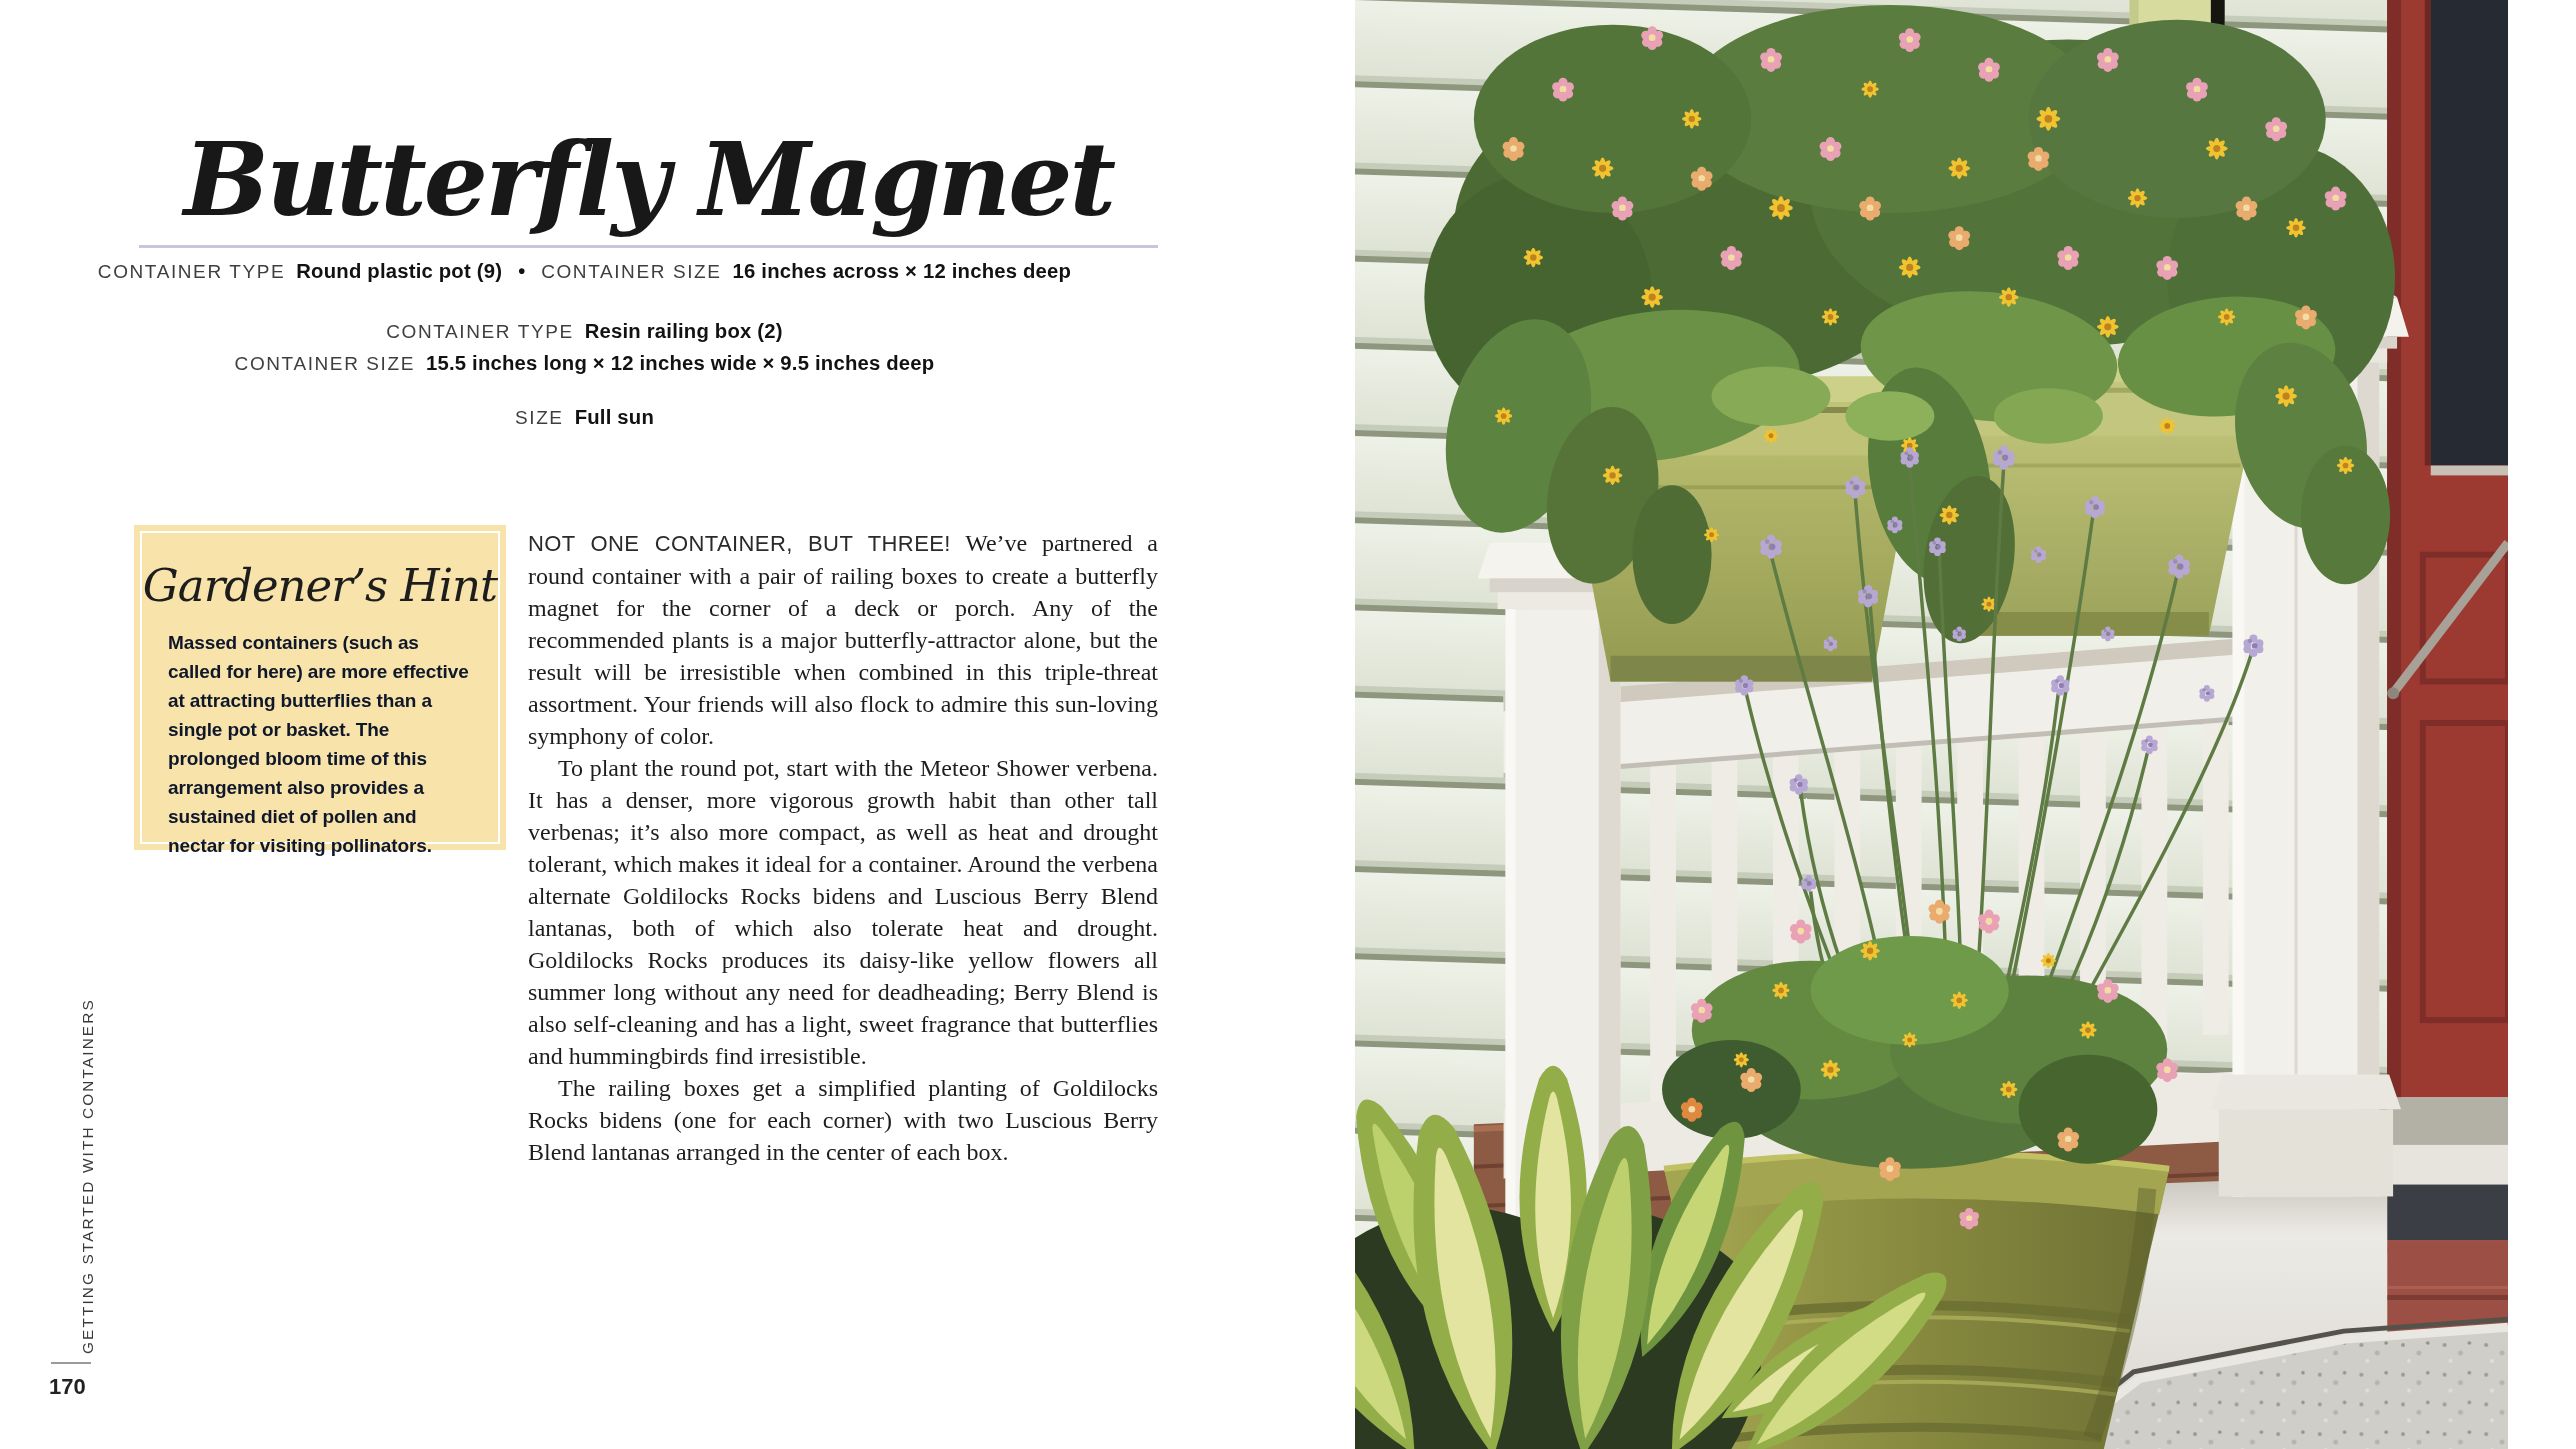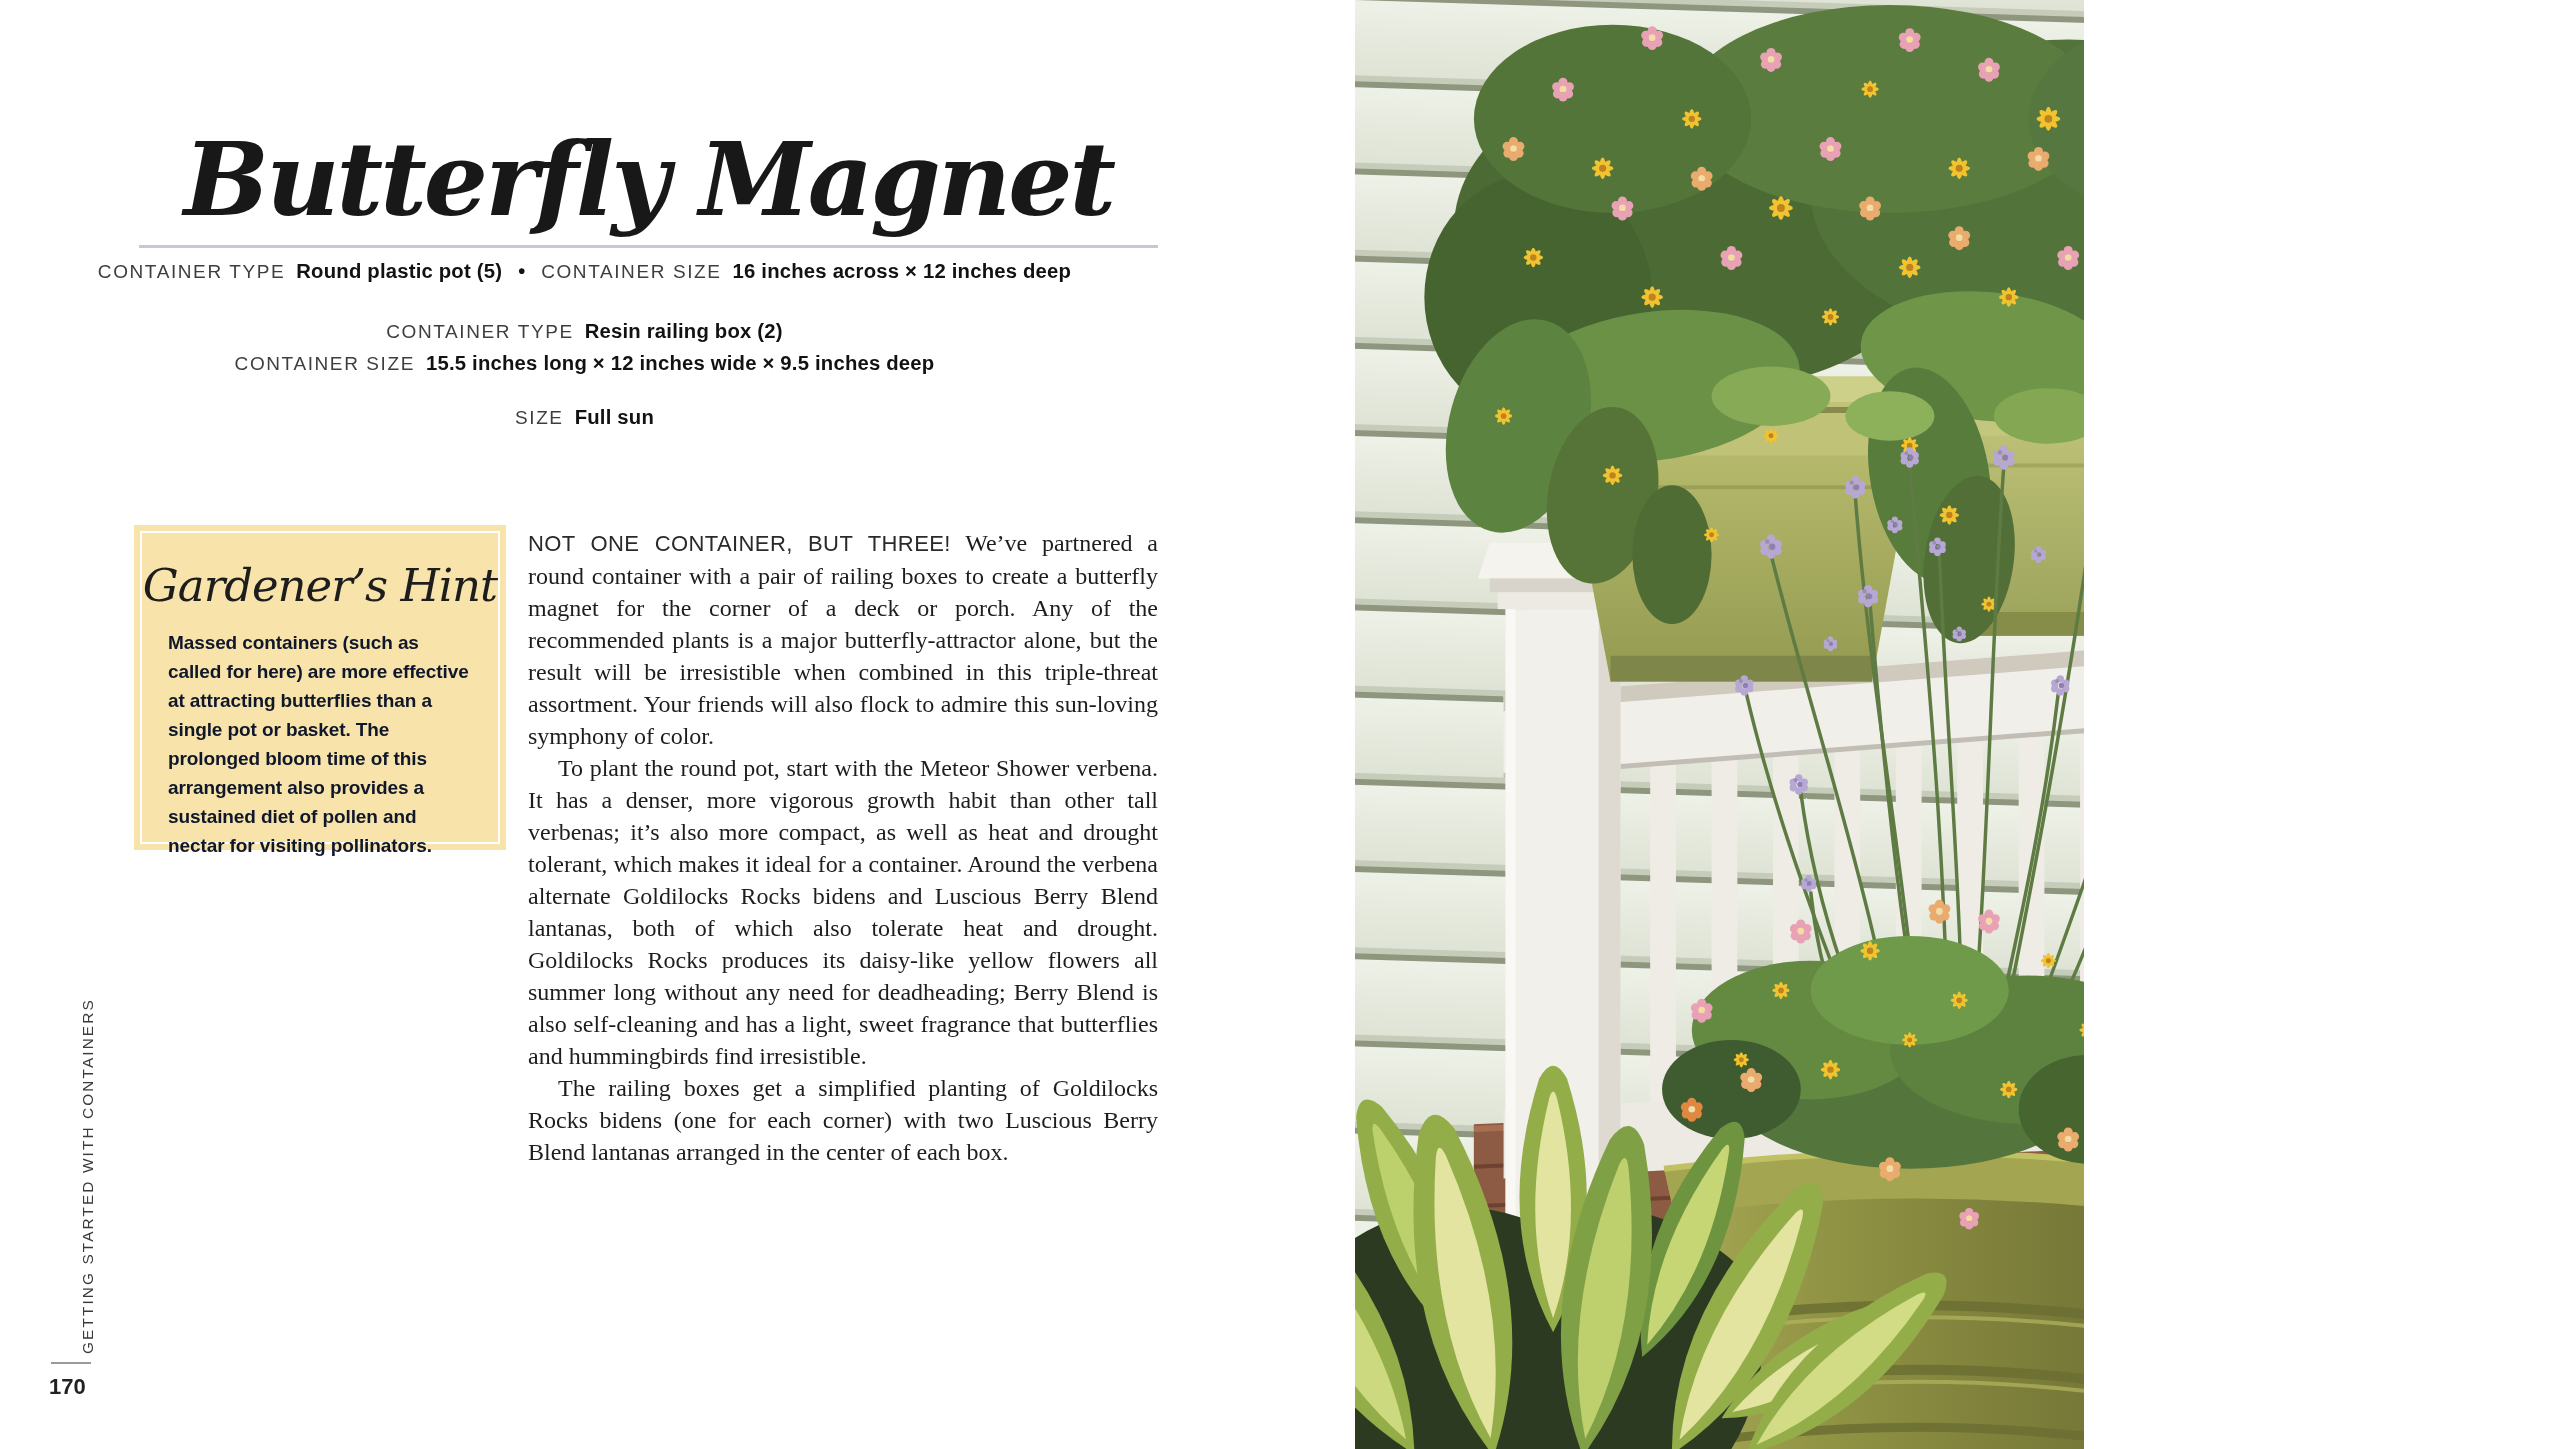--- a/index.html
+++ b/index.html
@@ -1,16 +1,16 @@
 <!DOCTYPE html>
 <html style="--hint-bg: #f8e3aa; --rule: #c9c5da; --siding: #e3e7dc; --door-red: #9c3a32; --box-green: #b5b96c; --box-green-light: #ccd089; --pot-green: #8f9143; --pot-green-dark: #6b6f31; --daisy-yellow: #f2c330; --lantana-pink: #e9a2b5; --lantana-peach: #eaab6e; --verbena-purple: #b7a8d3; --leaf-green: #5f8340;"><head>
 <meta charset="utf-8">
 <style>
   html,body{margin:0;padding:0;background:#ffffff;}
-  .spread{position:relative;width:2084px;height:1449px;background:#fff;overflow:hidden;
+  .spread{position:relative;width:2576px;height:1449px;background:#fff;overflow:hidden;
           font-family:"Liberation Sans",sans-serif;color:#1c1c1c;}
 
   
   .page-title{position:absolute;left:139px;top:52px;width:1019px;text-align:center;
     font-family:"DejaVu Serif",serif;font-style:italic;font-weight:700;
     font-size:101px;letter-spacing:-3px;color:#181818;}
   .title-rule{position:absolute;left:139px;top:245px;width:1019px;height:3px;
     background:var(--rule,#c9c5da);}
 
   .specs{position:absolute;left:89px;top:260px;width:991px;text-align:center;}
@@ -56,21 +56,21 @@
 </head>
 <body>
 
 <div class="spread">
 
   <h1 class="page-title">Butterfly Magnet</h1>
   <div class="title-rule"></div>
 
   <div class="specs">
     <div class="spec-line l1">
-      <span class="spec-label">CONTAINER TYPE</span><span class="spec-value">Round plastic pot (5)</span><span class="spec-bullet">•</span><span class="spec-label">CONTAINER SIZE</span><span class="spec-value">16 inches across × 12 inches deep</span>
+      <span class="spec-label">CONTAINER TYPE</span><span class="spec-value">Round plastic pot (9)</span><span class="spec-bullet">•</span><span class="spec-label">CONTAINER SIZE</span><span class="spec-value">16 inches across × 12 inches deep</span>
     </div>
     <div class="spec-line l2">
       <span class="spec-label">CONTAINER TYPE</span><span class="spec-value">Resin railing box (2)</span>
     </div>
     <div class="spec-line l3">
       <span class="spec-label">CONTAINER SIZE</span><span class="spec-value">15.5 inches long × 12 inches wide × 9.5 inches deep</span>
     </div>
     <div class="spec-line l4">
       <span class="spec-label">SIZE</span><span class="spec-value">Full sun</span>
     </div>

